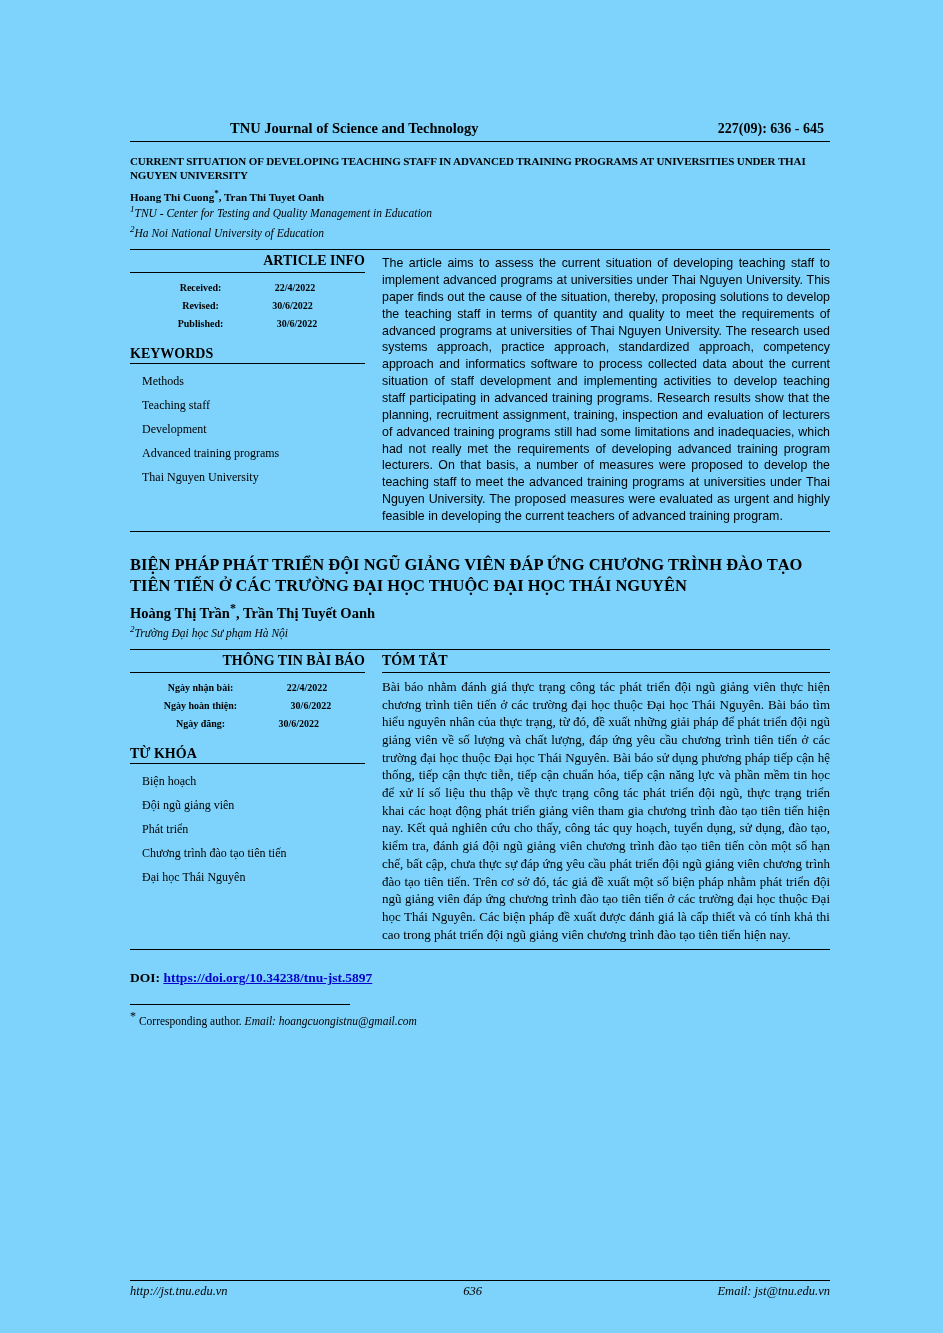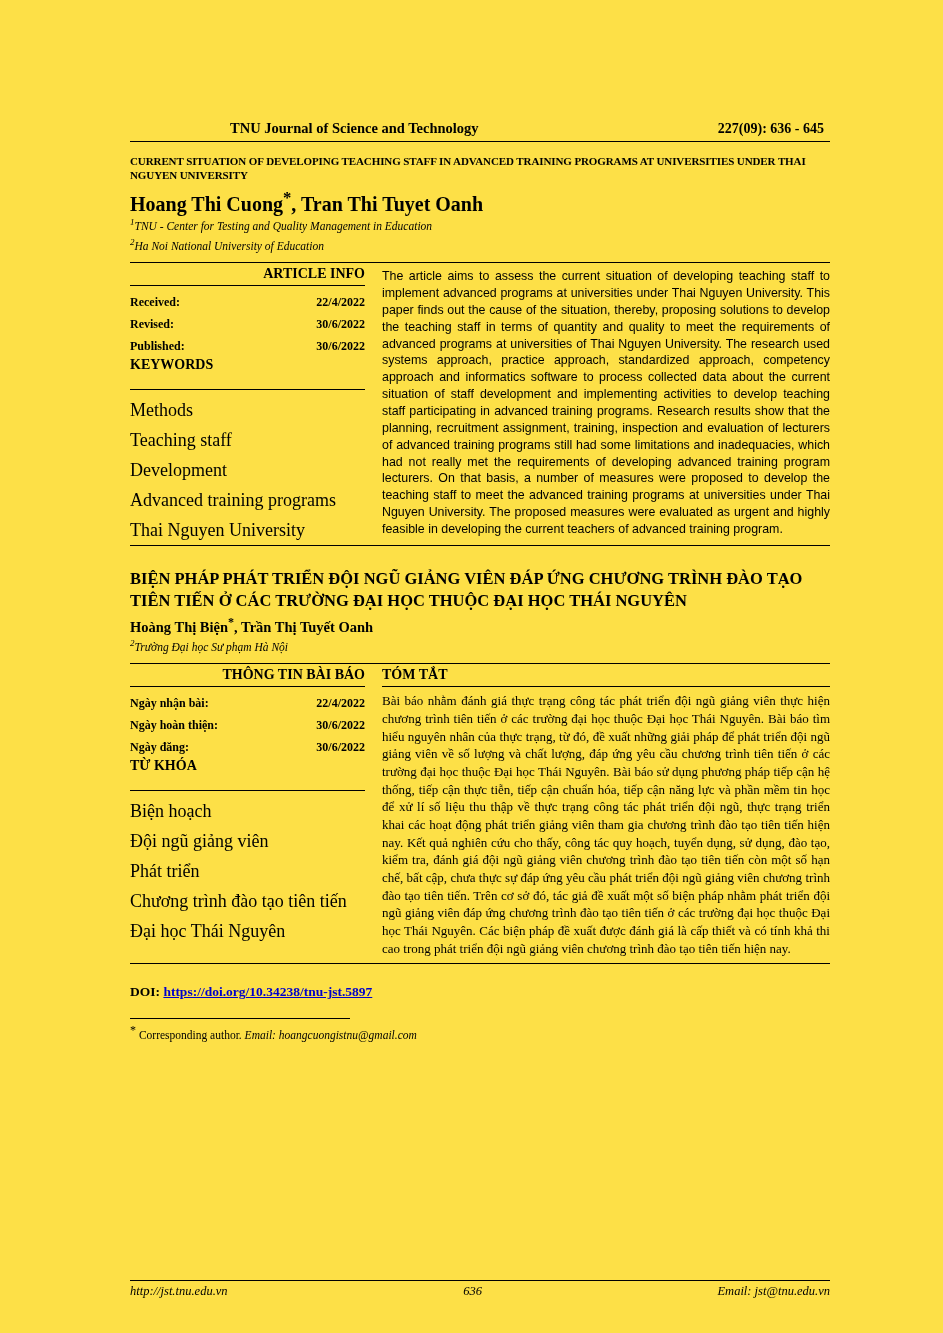--- a/index.html
+++ b/index.html
@@ -3,21 +3,21 @@
 <meta charset="utf-8">
 <style>
   html, body {
     margin: 0;
     padding: 0;
     background: #8a8a8a;
   }
   .page {
     width: 943px;
     height: 1333px;
-    background: #fde047;
+    background: #7dd3fc;
     position: relative;
     box-sizing: border-box;
     font-family: "Liberation Serif", serif;
     color: #000;
     overflow: hidden;
     text-decoration: underline;
   }
   .sheet {
     position: absolute;
     left: 130px;
@@ -39,21 +39,21 @@
 
   .paper-title {
     font-weight: bold;
     font-size: 11px;
     line-height: 1.25;
     margin-top: 13px;
     letter-spacing: -0.1px;
   }
   .authors {
     font-weight: bold;
-    font-size: 20px;
+    font-size: 11px;
     margin-top: 5px;
   }
   .authors sup { font-weight: bold; }
   .affil {
     font-style: italic;
     font-size: 11.5px;
     line-height: 1.45;
     margin-top: 1px;
   }
   .affil sup { font-size: 9px; }
@@ -80,37 +80,39 @@
   .col-head {
     font-weight: bold;
     font-size: 14px;
     padding: 3px 0 3px 0;
     border-bottom: 1.2px solid #000;
   }
   .col-head.center { text-align: right; }
   .info-rows { padding-top: 5px; }
   .info-row {
     display: flex;
-    justify-content: space-between;
-    font-size: 12px;
+    justify-content: center;
+    font-size: 10px;
     font-weight: bold;
     padding: 3.5px 0;
   }
   .info-row .label { margin-right: 22px; }
   .info-row .value { width: 72px; text-align: right; }
   .kw-head {
     font-weight: bold;
     font-size: 14px;
-    padding-bottom: 16px;
+    margin-top: 14px;
+    padding-bottom: 1px;
     border-bottom: 1.2px solid #000;
   }
   .kw-list { padding-top: 5px; }
   .kw-item {
-    font-size: 18px;
+    font-size: 12px;
     padding: 4.5px 0;
+    margin-left: 12px;
   }
   .abstract {
     font-size: 12.4px;
     line-height: 1.36;
     text-align: justify;
     padding-top: 5px;
     font-family: "Liberation Sans", sans-serif;
   }
   .abstract.vn {
     font-family: "Liberation Serif", serif;
@@ -217,21 +219,21 @@
       </div>
       <div class="info-right">
         <div class="abstract">The article aims to assess the current situation of developing teaching staff to implement advanced programs at universities under Thai Nguyen University. This paper finds out the cause of the situation, thereby, proposing solutions to develop the teaching staff in terms of quantity and quality to meet the requirements of advanced programs at universities of Thai Nguyen University. The research used systems approach, practice approach, standardized approach, competency approach and informatics software to process collected data about the current situation of staff development and implementing activities to develop teaching staff participating in advanced training programs. Research results show that the planning, recruitment assignment, training, inspection and evaluation of lecturers of advanced training programs still had some limitations and inadequacies, which had not really met the requirements of developing advanced training program lecturers. On that basis,  a number of measures were proposed to develop the teaching staff to meet the advanced training programs at universities under Thai Nguyen University. The proposed measures were evaluated as urgent and highly feasible in developing the current teachers of advanced training program.</div>
       </div>
     </div>
 
     <div class="vn-section">
       <div class="vn-title">BIỆN PHÁP PHÁT TRIỂN ĐỘI NGŨ GIẢNG VIÊN ĐÁP ỨNG CHƯƠNG TRÌNH ĐÀO TẠO TIÊN TIẾN Ở CÁC TRƯỜNG ĐẠI HỌC THUỘC ĐẠI HỌC THÁI NGUYÊN</div>
 
       <div class="vn-authors">
-        <span>Hoàng Thị Biện</span><sup>*</sup><span>, Trần Thị Tuyết Oanh</span>
+        <span>Hoàng Thị Trần</span><sup>*</sup><span>, Trần Thị Tuyết Oanh</span>
       </div>
 
       <div class="affil">
         <sup>2</sup><span>Trường Đại học Sư phạm Hà Nội</span>
       </div>
 
       <div class="info-table">
         <div class="info-left">
           <div class="col-head center">THÔNG TIN BÀI BÁO</div>
           <div class="info-rows">

